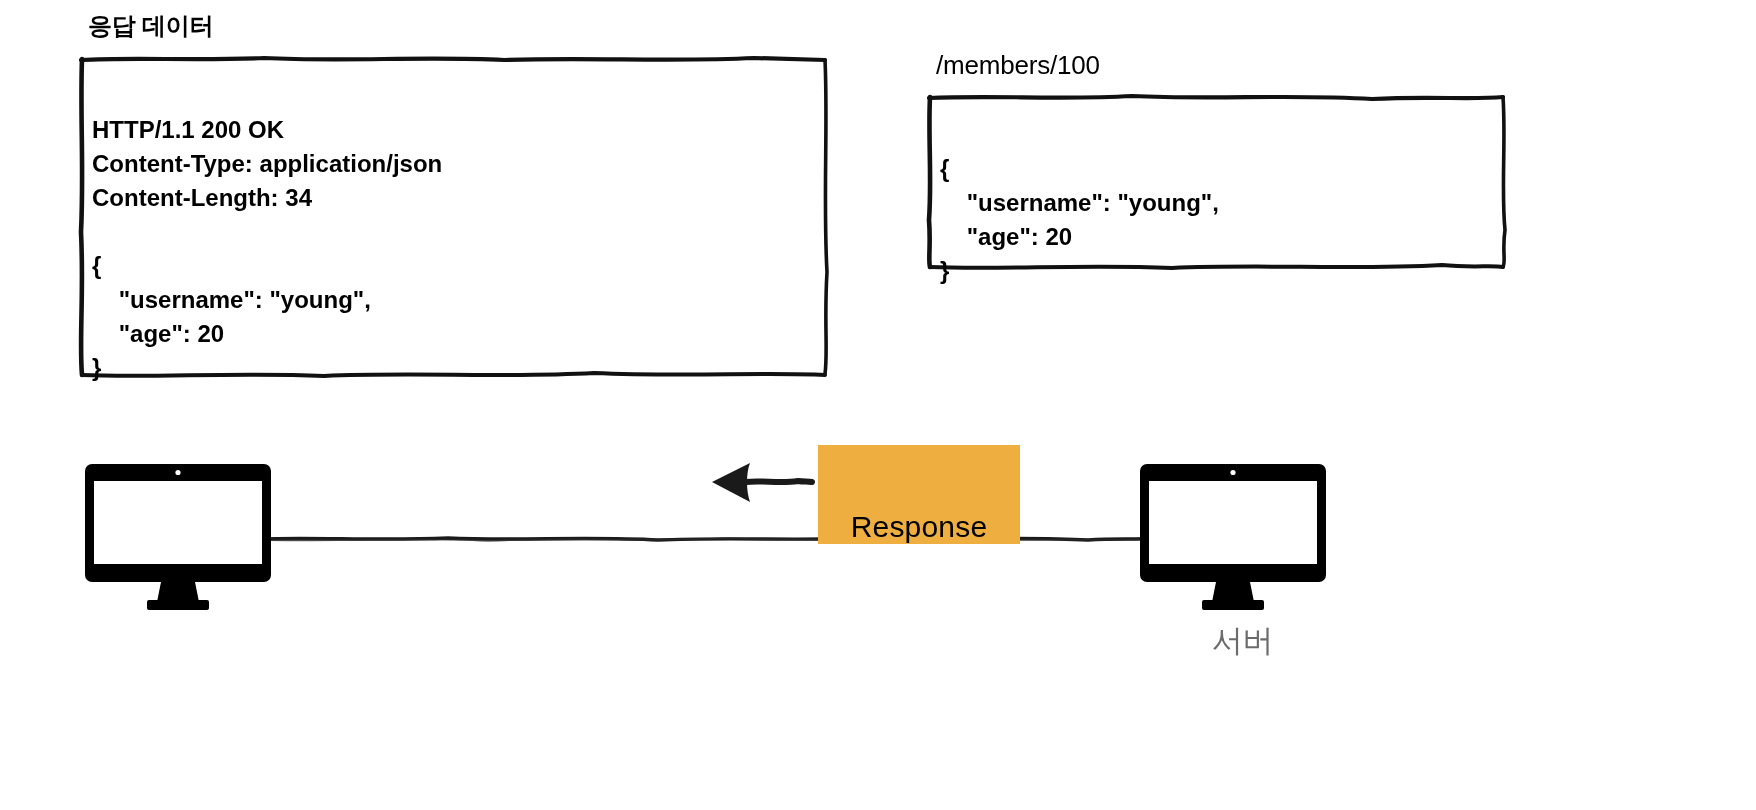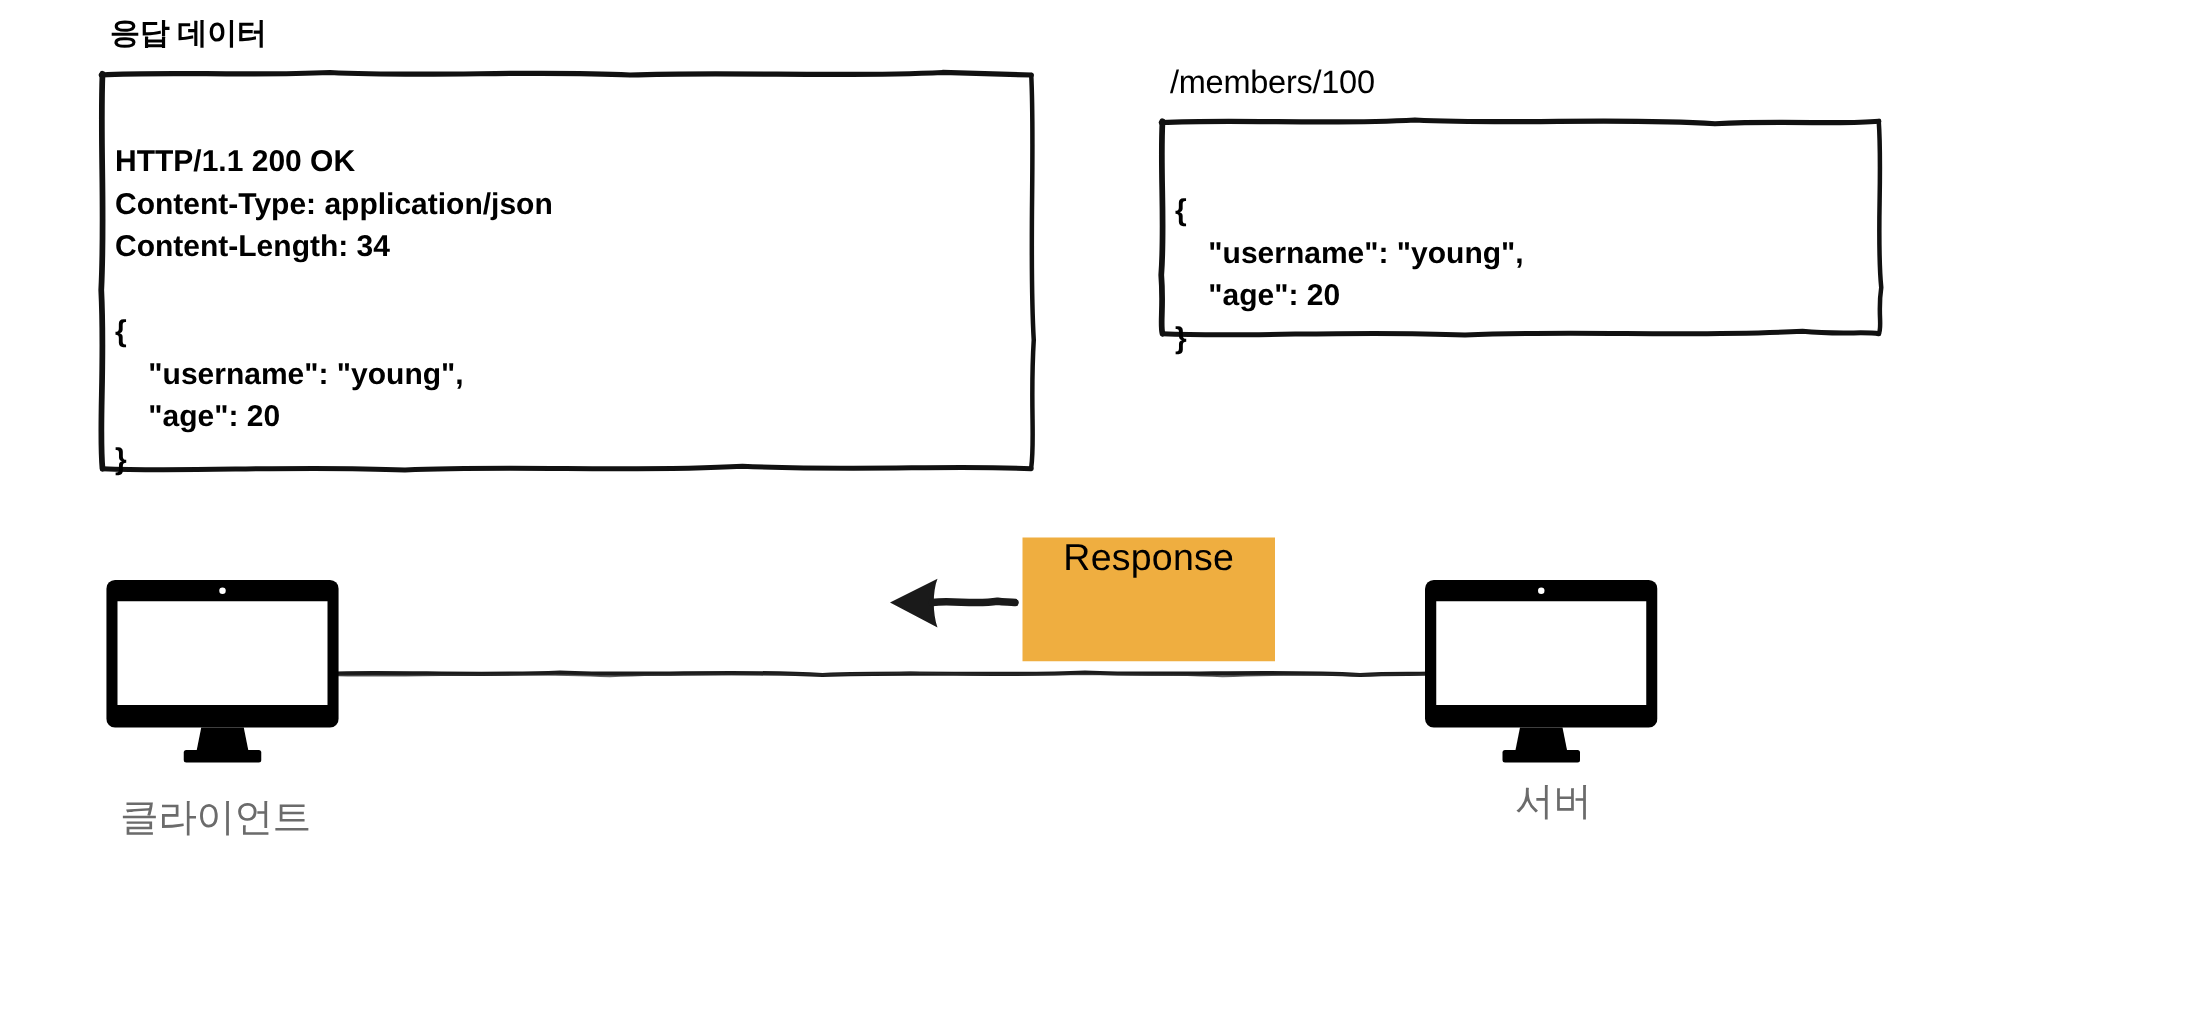--- a/index.html
+++ b/index.html
@@ -104,26 +104,26 @@
     left: 706px;
     top: 455px;
     width: 110px;
     height: 56px;
   }
 
   
   #response-label {
     position: absolute;
     left: 818px;
-    top: 430px;
+    top: 445px;
     width: 202px;
     height: 99px;
     background: #efae40;
     display: flex;
-    align-items: flex-start;
+    align-items: flex-end;
     justify-content: center;
   }
   #response-label .label-text {
     font-size: 30px;
     color: #000000;
     font-weight: normal;
     letter-spacing: 0.2px;
   }
 
   
@@ -208,17 +208,16 @@
   </svg>
 
   <svg class="monitor" id="server-monitor" viewBox="0 0 186 150">
     <rect x="0" y="0" width="186" height="118" rx="7" ry="7" fill="#000000"></rect>
     <rect x="9" y="17" width="168" height="83" fill="#ffffff"></rect>
     <circle cx="93" cy="8.5" r="2.6" fill="#ffffff"></circle>
     <path d="M76,118 L110,118 L114,138 L72,138 Z" fill="#000000"></path>
     <rect x="62" y="136" width="62" height="10" rx="2" ry="2" fill="#000000"></rect>
   </svg>
 
-  <div class="node-caption" id="client-caption">클라이언트</div>
 
   <div class="node-caption" id="server-caption">서버</div>
 
 </div>
 
 </body></html>

